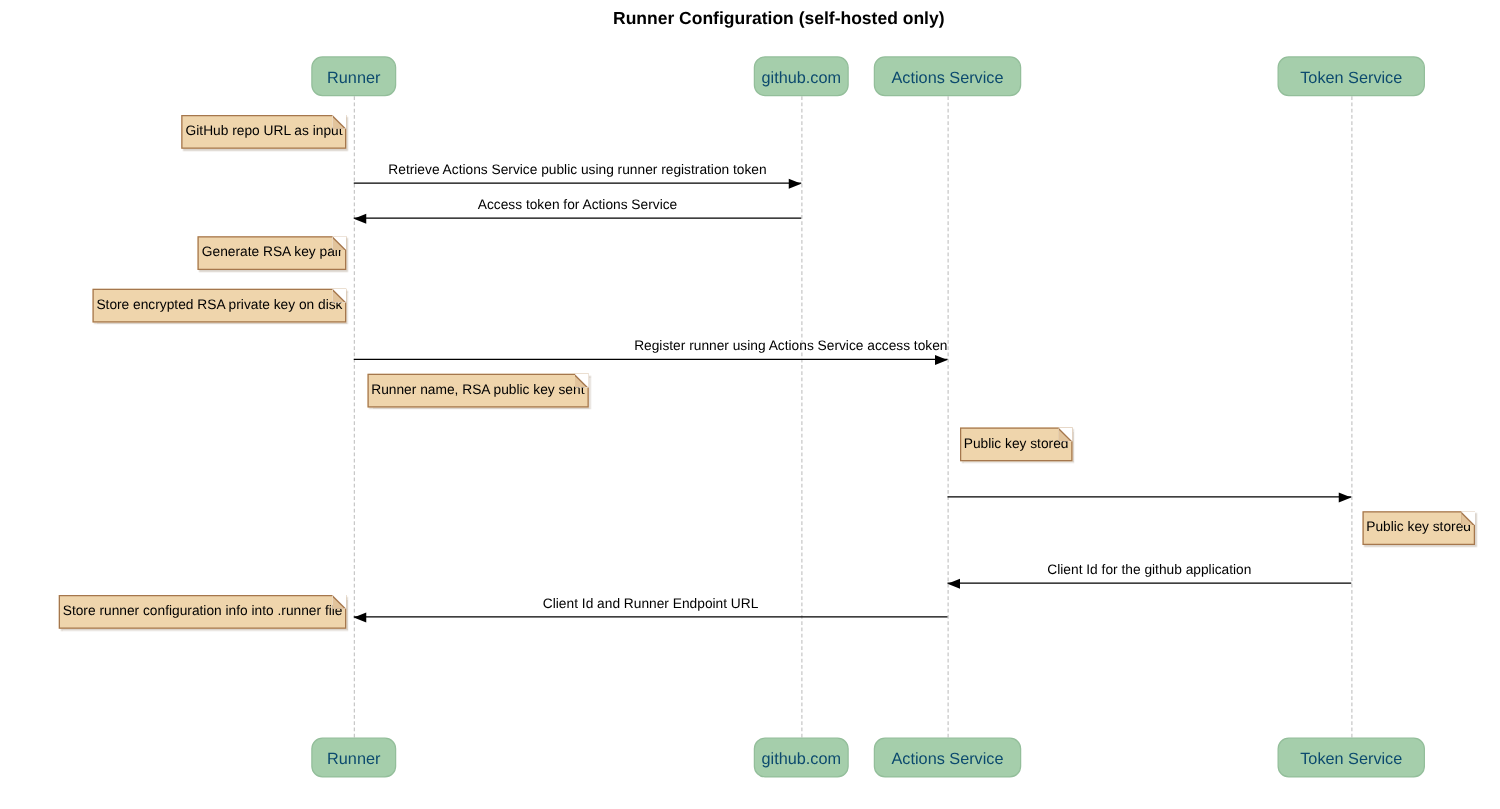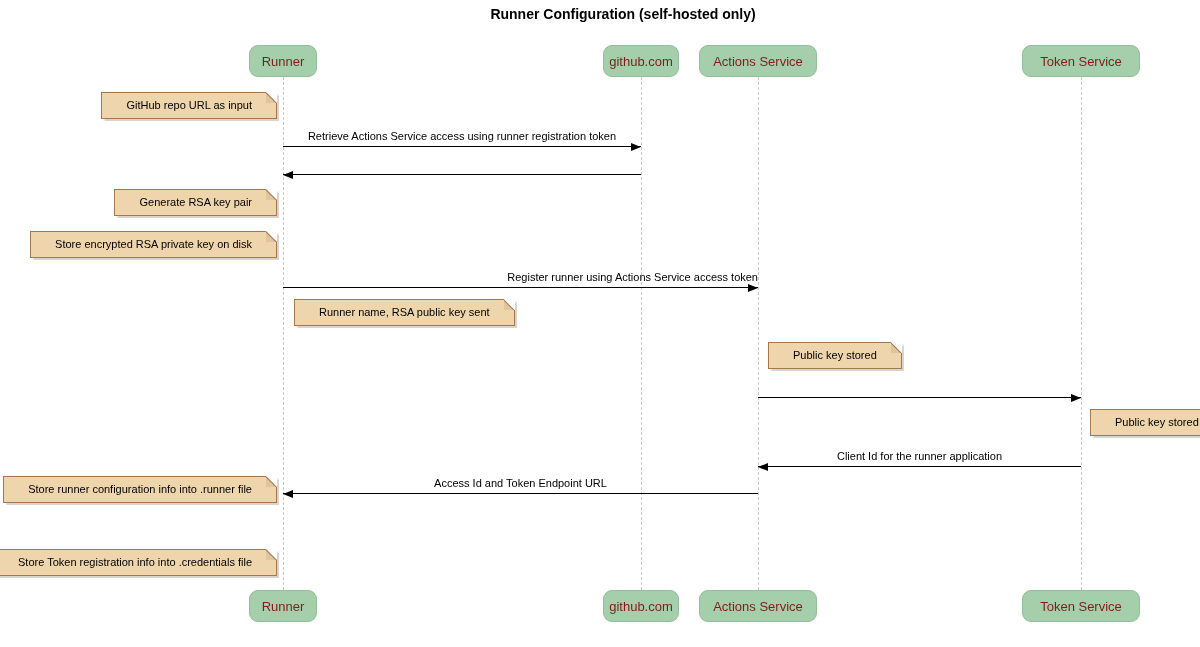--- a/index.html
+++ b/index.html
@@ -36,21 +36,21 @@
     position: absolute;
     height: 32px;
     border-radius: 9px;
     background: var(--participant-fill);
     border: 1px solid var(--participant-border);
     box-sizing: border-box;
     display: flex;
     align-items: center;
     justify-content: center;
     font-size: 13px;
-    color: #7f1d1d;
+    color: #0c4a6e;
     white-space: nowrap;
   }
   .msg-line {
     position: absolute;
     height: 0;
     border-top: 1px solid var(--arrow);
   }
   .msg-label {
     position: absolute;
     font-size: 11px;
@@ -68,21 +68,21 @@
   .arrowhead.right { border-left: 10px solid var(--arrow); }
   .arrowhead.left  { border-right: 10px solid var(--arrow); }
   .note {
     position: absolute;
     background: var(--note-fill);
     border: 1px solid var(--note-border);
     box-sizing: border-box;
     font-size: 11px;
     line-height: 13px;
     color: #000;
-    padding: 6px 24px;
+    padding: 6px 2px;
     white-space: nowrap;
     box-shadow: 1.5px 1.5px 1px rgba(110, 85, 50, 0.25);
   }
   .fold {
     position: absolute;
     top: -1px; right: -1px;
     width: 11px; height: 11px;
     background: #ffffff;
   }
   .fold::before {
@@ -110,35 +110,35 @@
     <div class="participant" style="left: 249px; top: 45px; width: 68px;">Runner</div>
     <div class="participant" style="left: 249px; top: 590px; width: 68px;">Runner</div>
     <div class="participant" style="left: 603px; top: 45px; width: 76px;">github.com</div>
     <div class="participant" style="left: 603px; top: 590px; width: 76px;">github.com</div>
     <div class="participant" style="left: 699px; top: 45px; width: 118px;">Actions Service</div>
     <div class="participant" style="left: 699px; top: 590px; width: 118px;">Actions Service</div>
     <div class="participant" style="left: 1022px; top: 45px; width: 118px;">Token Service</div>
     <div class="participant" style="left: 1022px; top: 590px; width: 118px;">Token Service</div>
     <div class="msg-line" style="left: 283px; top: 146px; width: 358px;"></div>
     <div class="arrowhead right" style="left: 631px; top: 143px;"></div>
-    <div class="msg-label" style="left: 283px; top: 130px; width: 358px;">Retrieve Actions Service access using runner registration token</div>
+    <div class="msg-label" style="left: 283px; top: 130px; width: 358px;">Retrieve Actions Service public using runner registration token</div>
     <div class="msg-line" style="left: 283px; top: 174px; width: 358px;"></div>
     <div class="arrowhead left" style="left: 283px; top: 171px;"></div>
+    <div class="msg-label" style="left: 283px; top: 158px; width: 358px;">Access token for Actions Service</div>
     <div class="msg-line" style="left: 283px; top: 287px; width: 475px;"></div>
     <div class="arrowhead right" style="left: 748px; top: 284px;"></div>
     <div class="msg-label" style="left: 283px; top: 271px; width: 475px; text-align: right;">Register runner using Actions Service access token</div>
     <div class="msg-line" style="left: 758px; top: 397px; width: 323px;"></div>
     <div class="arrowhead right" style="left: 1071px; top: 394px;"></div>
     <div class="msg-line" style="left: 758px; top: 466px; width: 323px;"></div>
     <div class="arrowhead left" style="left: 758px; top: 463px;"></div>
-    <div class="msg-label" style="left: 758px; top: 450px; width: 323px;">Client Id for the runner application</div>
+    <div class="msg-label" style="left: 758px; top: 450px; width: 323px;">Client Id for the github application</div>
     <div class="msg-line" style="left: 283px; top: 493px; width: 475px;"></div>
     <div class="arrowhead left" style="left: 283px; top: 490px;"></div>
-    <div class="msg-label" style="left: 283px; top: 477px; width: 475px;">Access Id and Token Endpoint URL</div>
+    <div class="msg-label" style="left: 283px; top: 477px; width: 475px;">Client Id and Runner Endpoint URL</div>
     <div class="note" style="top: 92px; right: 923px;">GitHub repo URL as input<div class="fold"></div></div>
     <div class="note" style="top: 189px; right: 923px;">Generate RSA key pair<div class="fold"></div></div>
     <div class="note" style="top: 231px; right: 923px;">Store encrypted RSA private key on disk<div class="fold"></div></div>
     <div class="note" style="top: 299px; left: 294px;">Runner name, RSA public key sent<div class="fold"></div></div>
     <div class="note" style="top: 342px; left: 768px;">Public key stored<div class="fold"></div></div>
     <div class="note" style="top: 409px; left: 1090px;">Public key stored<div class="fold"></div></div>
     <div class="note" style="top: 476px; right: 923px;">Store runner configuration info into .runner file<div class="fold"></div></div>
-    <div class="note" style="top: 549px; right: 923px;">Store Token registration info into .credentials file<div class="fold"></div></div>
   </div>
 
 </body></html>

